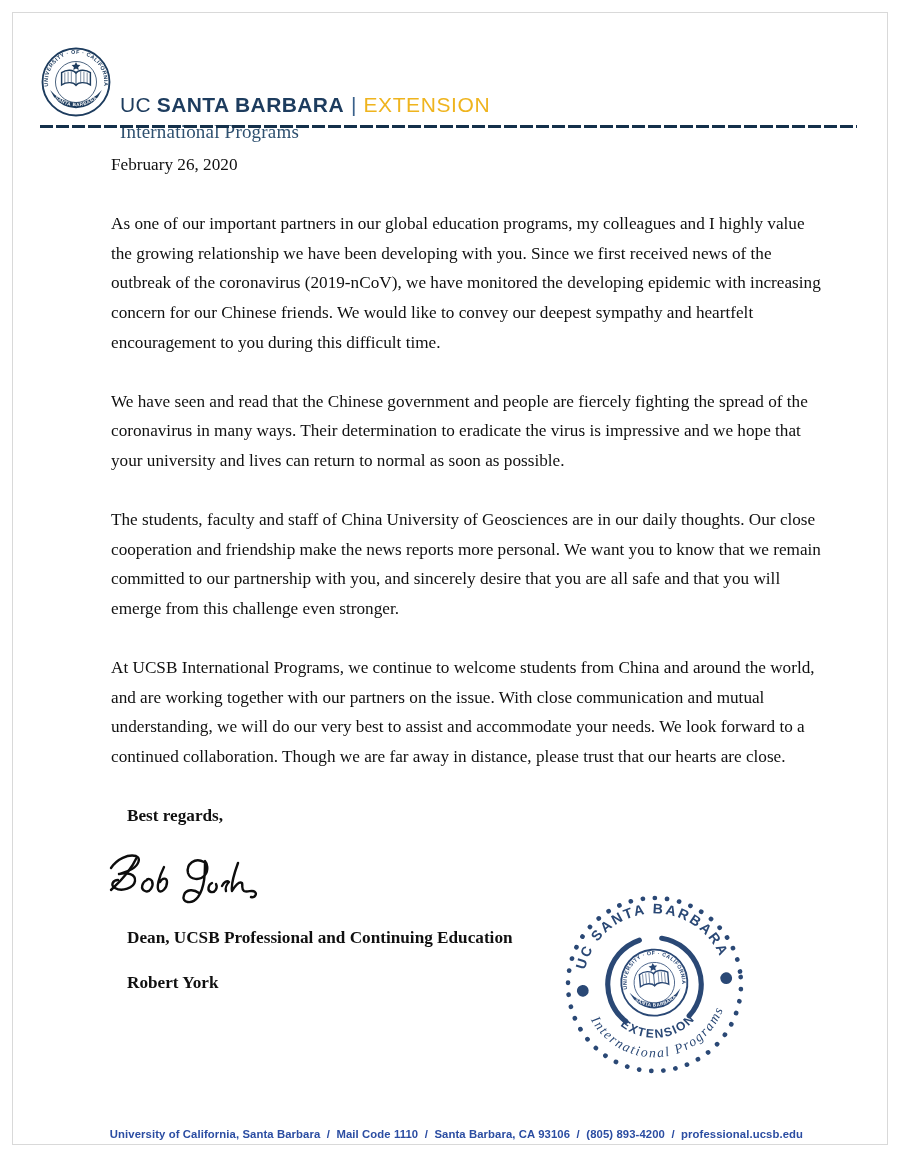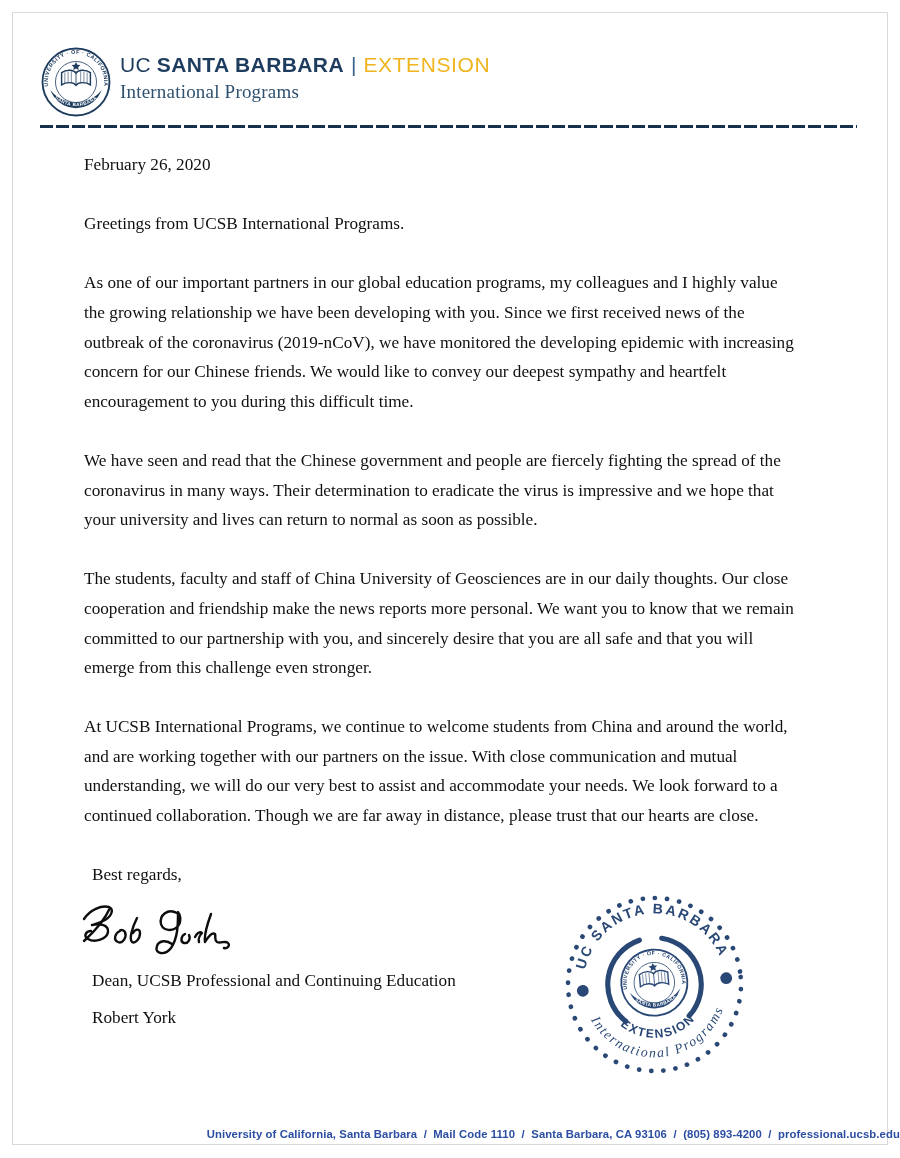--- a/index.html
+++ b/index.html
@@ -5,54 +5,54 @@
   html,body{margin:0;padding:0;background:#ffffff;}
   .page{position:relative;width:900px;height:1158px;background:#fff;overflow:hidden;
         font-family:"Liberation Serif",serif;color:#101010;}
   .page-border{position:absolute;left:12px;top:12px;right:12px;bottom:13px;border:1px solid #d9d9d9;}
 
   
   .letterhead{position:absolute;left:40px;top:46px;display:flex;align-items:flex-start;}
   .seal-svg{width:72px;height:72px;color:#1d3c5e;}
   .brand{margin-left:8px;padding-top:6px;}
   .brand-line1{font-family:"Liberation Sans",sans-serif;font-size:21px;line-height:26px;
-               color:#1d3c5e;white-space:pre;}
+               color:#1d3c5e;white-space:pre;margin-top:40px;}
   .brand-uc{font-weight:400;letter-spacing:.3px;}
   .brand-campus{font-weight:700;letter-spacing:.4px;}
   .brand-div{font-weight:400;color:#39608a;margin:0 7px;}
   .brand-ext{font-weight:400;color:#efb41e;letter-spacing:.6px;}
   .brand-line2{font-family:"Liberation Serif",serif;font-size:19px;line-height:24px;
                color:#2f5170;margin-top:2px;letter-spacing:.2px;}
 
   .rule{position:absolute;left:40px;top:125px;width:817px;height:2.6px;
         background:repeating-linear-gradient(90deg,#14304a 0 13px,transparent 13px 16px);}
 
   
-  .letter{position:absolute;left:84px;top:150px;width:790px;font-size:17.2px;line-height:29.6px;}
+  .letter{position:absolute;left:111px;top:150px;width:790px;font-size:17.2px;line-height:29.6px;}
   .letter p{margin:0 0 29.6px 0;white-space:pre;}
-  .letter p.tight{margin:8px;}
+  .letter p.tight{margin:16px;font-weight:bold;}
   .signature-svg{display:block;width:152px;height:60px;margin:1px 0 1px -5px;}
 
   
   .stamp-svg{position:absolute;left:561px;top:891px;width:187px;height:187px;color:#2a4875;}
   .stamp-arc{font-family:"Liberation Sans",sans-serif;font-weight:700;font-size:15px;
              letter-spacing:2.4px;fill:currentColor;}
   .stamp-intl{font-family:"Liberation Serif",serif;font-style:italic;font-size:14.5px;
               letter-spacing:1.9px;fill:currentColor;}
   .stamp-ext{font-family:"Liberation Sans",sans-serif;font-weight:700;font-size:13px;
              letter-spacing:1.6px;fill:currentColor;}
 
   
   .seal-ring-text{font-family:"Liberation Sans",sans-serif;font-weight:700;font-size:7.5px;
                   letter-spacing:.7px;fill:currentColor;}
   .seal-banner-text{font-family:"Liberation Sans",sans-serif;font-weight:700;font-size:6.5px;
                     letter-spacing:.6px;fill:#ffffff;}
 
   
-  .footer{position:absolute;left:0;top:1116px;width:900px;text-align:right;
+  .footer{position:absolute;left:0;top:1116px;width:900px;text-align:center;
           font-family:"Liberation Sans",sans-serif;font-size:11.3px;font-weight:700;
           color:#2b4da2;letter-spacing:.1px;white-space:pre;}
 </style>
 </head>
 <body>
 
 <div class="page">
   <div class="page-border"></div>
 
   <header class="letterhead">
@@ -74,21 +74,20 @@
     <div class="brand">
       <div class="brand-line1"><span class="brand-uc">UC</span><span> </span><span class="brand-campus">SANTA BARBARA</span><span class="brand-div">|</span><span class="brand-ext">EXTENSION</span></div>
       <div class="brand-line2">International Programs</div>
     </div>
   </header>
 
   <div class="rule"></div>
 
   <main class="letter">
     <p>February 26, 2020</p>
-    <p>Greetings from UCSB International Programs.</p>
     <p>As one of our important partners in our global education programs, my colleagues and I highly value
 the growing relationship we have been developing with you. Since we first received news of the
 outbreak of the coronavirus (2019-nCoV), we have monitored the developing epidemic with increasing
 concern for our Chinese friends. We would like to convey our deepest sympathy and heartfelt
 encouragement to you during this difficult time.</p>
     <p>We have seen and read that the Chinese government and people are fiercely fighting the spread of the
 coronavirus in many ways. Their determination to eradicate the virus is impressive and we hope that
 your university and lives can return to normal as soon as possible.</p>
     <p>The students, faculty and staff of China University of Geosciences are in our daily thoughts. Our close
 cooperation and friendship make the news reports more personal. We want you to know that we remain

